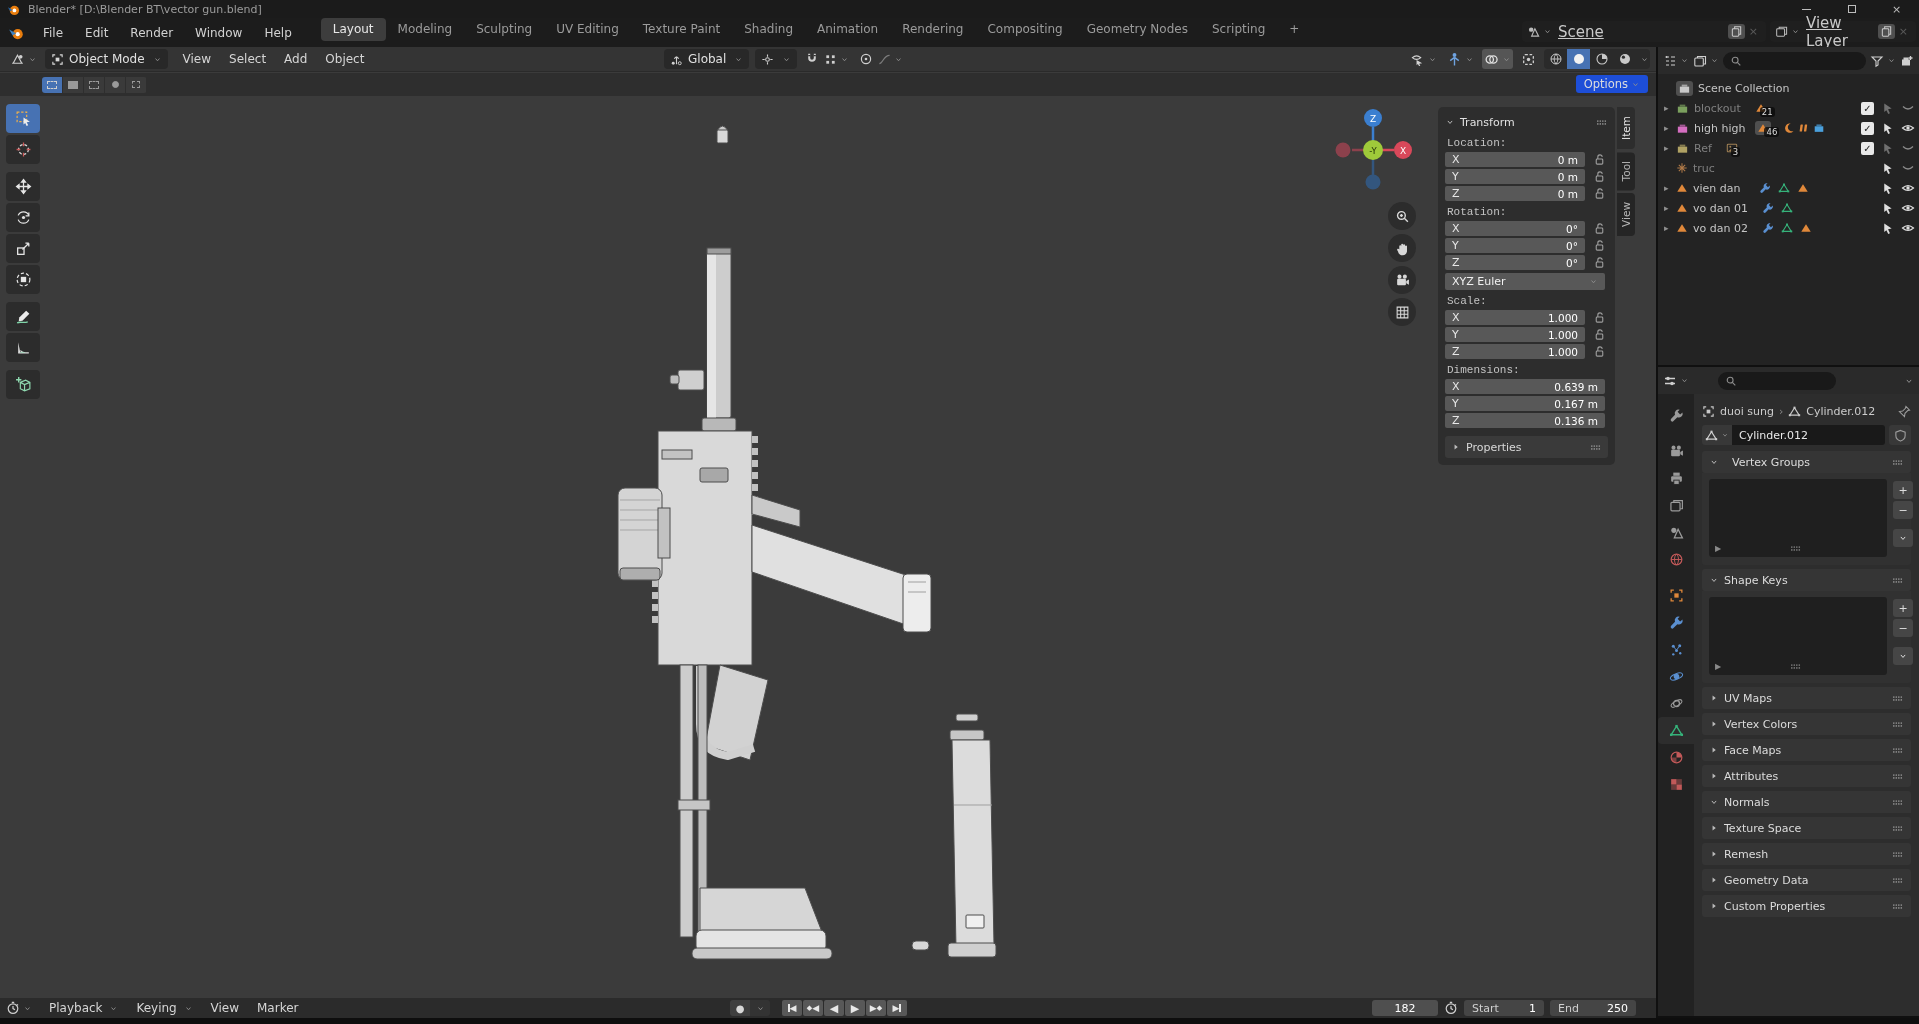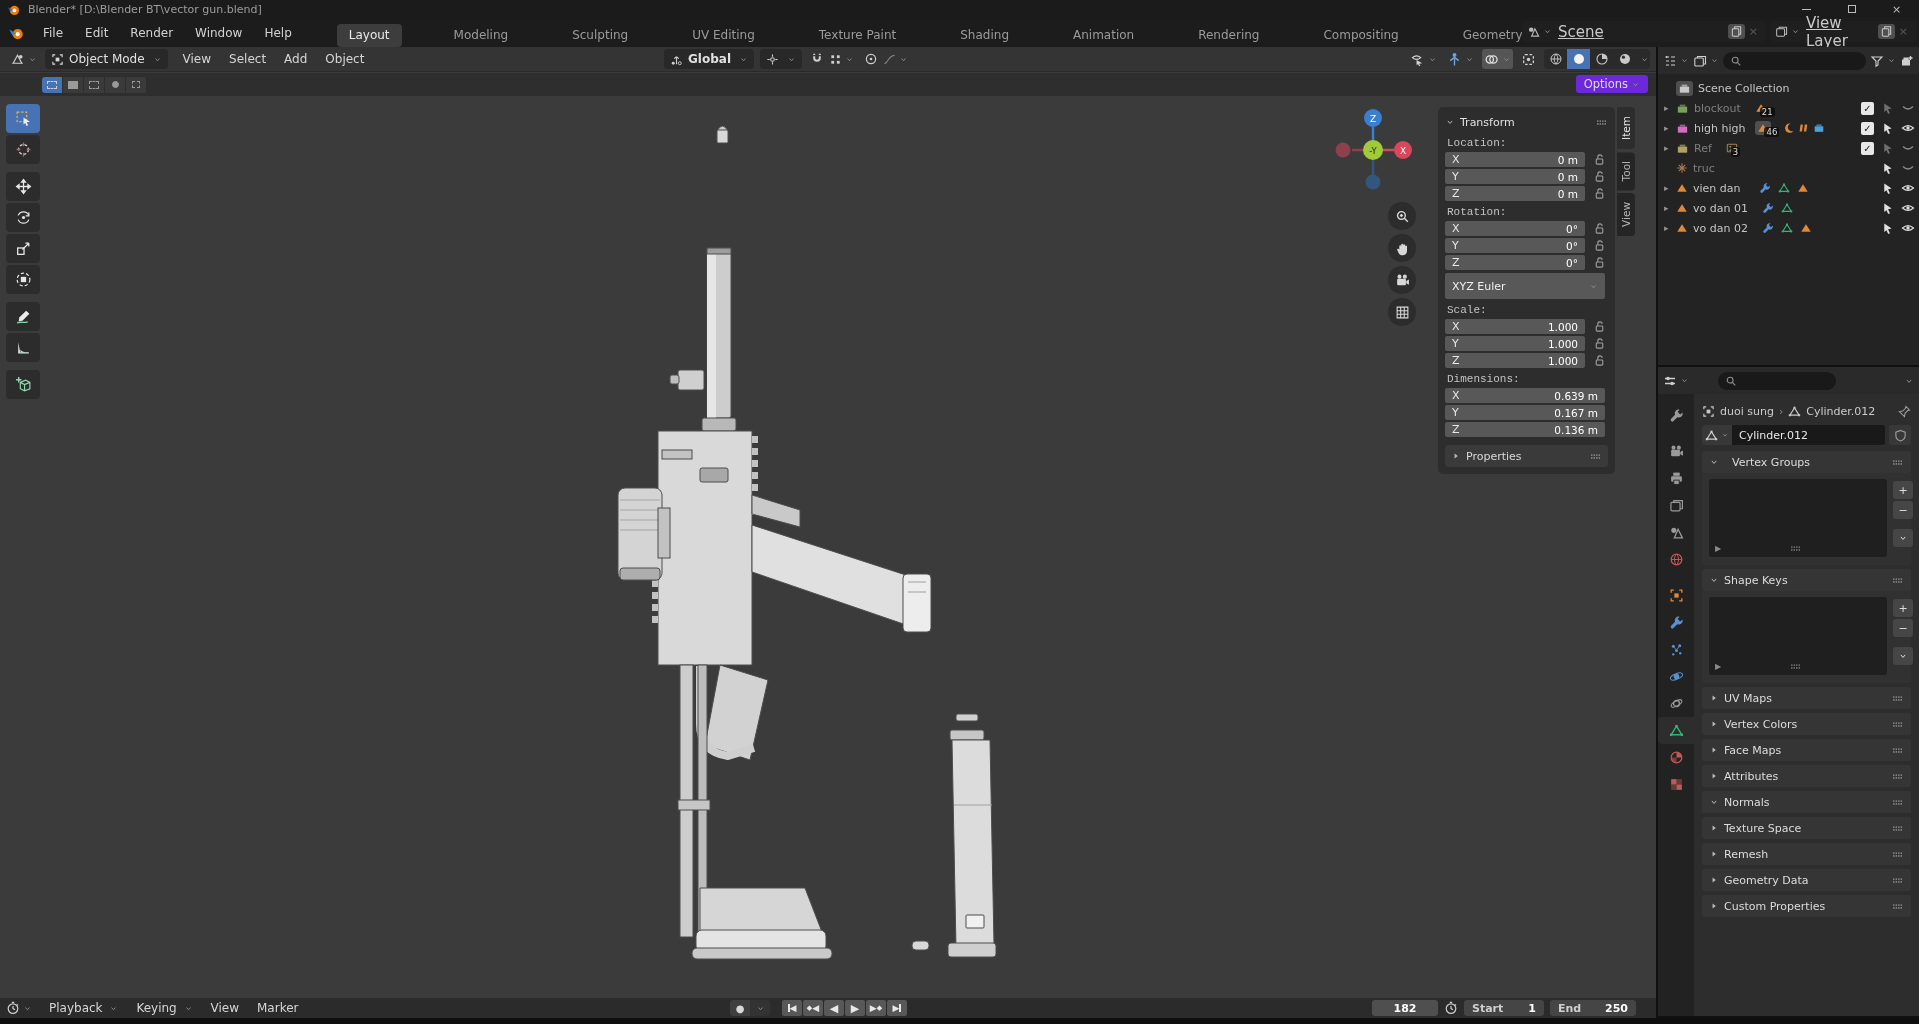--- a/index.html
+++ b/index.html
@@ -1,37 +1,37 @@
 <!DOCTYPE html>
 <html><head>
 <meta charset="utf-8">
 <style>
   * { margin:0; padding:0; box-sizing:border-box; }
   html,body { background:#000; }
   body { font-family:"DejaVu Sans","Liberation Sans",sans-serif; font-size:11px; color:#cfcfcf; }
   #app { position:relative; width:1919px; height:1024px; background:#101010; overflow:hidden; }
   .abs { position:absolute; }
-  .f { display:flex; align-items:center;font-weight:bold; }
+  .f { display:flex; align-items:center; }
   .ic { display:inline-flex; align-items:center; justify-content:center; }
   svg.i { display:block; }
   .chev { color:#8f8f8f; margin-left:3px; }
   .dim { color:#868686; }
 
   
   .titlebar { left:0; top:0; width:1919px; height:18px; background:#1b1b1b; display:flex; align-items:center; padding-left:7px; color:#9c9c9c; }
   .titlebar .ttl { margin-left:8px; font-size:11px; }
   .winbtns { position:absolute; right:0; top:0; height:18px; display:flex; }
   .winbtn { width:45px; height:18px; display:flex; align-items:center; justify-content:center; color:#bdbdbd; font-size:11px; }
   .restore-glyph { width:8px; height:8px; border:1px solid #bdbdbd; position:relative; }
   .min-glyph { width:9px; height:1px; background:#bdbdbd; }
 
   
   .topbar { left:0; top:18px; width:1919px; height:29px; background:#1c1c1c; display:flex; align-items:center; }
   .menu-item { padding:0 11px; color:#d2d2d2; font-size:12px; height:100%; display:flex; align-items:center; }
-  .wstabs { display:flex; align-items:flex-end; height:100%; margin-left:34px;gap:40px; }
+  .wstabs { display:flex; align-items:flex-start; height:100%; margin-left:18px; }
   .wstab { padding:4px 12px 5px; color:#9b9b9b; font-size:12px; border-radius:4px 4px 0 0; }
   .wstab.active { background:#3d3d3d; color:#e8e8e8; border-radius:4px; }
   .idblock { height:21px; background:#1f1f1f; border-radius:4px; display:flex; align-items:center; padding:0 4px 0 5px; color:#c9c9c9; }
   .idblock .lbl { flex:1; padding-left:6px; font-size:15px;text-decoration:underline; }
 
   
   .viewport { left:0; top:47px; width:1656px; height:951px; background:#3b3b3b; overflow:hidden; }
   .vphdr { position:absolute; left:0; top:0; width:100%; height:25px; background:#343434; border-bottom:1px solid #2a2a2a; display:flex; align-items:center; padding:0 6px; }
   .vptools { position:absolute; left:0; top:26px; width:100%; height:23px; background:#2e2e2e; display:flex; align-items:center; }
   .hbtn { height:19px; border-radius:3px; display:flex; align-items:center; padding:0 4px; color:#d6d6d6; }
@@ -41,21 +41,21 @@
   .tgl { height:20px; background:transparent; border-radius:3px; display:flex; align-items:center; padding:0 2px; }
   .tgl.on { background:#555; }
   .shadegrp { display:flex; background:#2a2a2a; border-radius:4px; overflow:hidden; }
   .shadebtn { width:23px; height:20px; display:flex; align-items:center; justify-content:center; }
   .shadebtn.active { background:#4772b3; }
   .selmode { display:flex; margin-left:42px; border-radius:3px; overflow:hidden; }
   .smbtn { width:20px; height:16px; background:#3a3a3a; display:flex; align-items:center; justify-content:center; margin-right:1px; }
   .smbtn.active { background:#4772b3; }
   .smglyph { width:10px; height:8px; border:1px dashed #cfcfcf; }
   .smglyph.solid { border-style:solid; background:#9a9a9a; border-color:#9a9a9a; }
-  .optionsbtn { position:absolute; right:8px; top:2px; height:18px; background:#6d28d9; border-radius:3px; display:flex; align-items:center; padding:0 8px; color:#dcdcdc; font-size:11.5px; }
+  .optionsbtn { position:absolute; right:8px; top:2px; height:18px; background:#1d4ed8; border-radius:3px; display:flex; align-items:center; padding:0 8px; color:#dcdcdc; font-size:11.5px; }
 
   
   .toolcol { position:absolute; left:6px; top:57px; display:flex; flex-direction:column; }
   .tbtn { width:34px; height:29px; background:#2c2c2c; border-radius:4px; margin-bottom:2px; display:flex; align-items:center; justify-content:center; }
   .tbtn.active { background:#4772b3; }
   .tbtn.gap { margin-top:6px; }
 
   
   .navcol { position:absolute; left:1330px; top:58px; width:96px; }
   .navbtn { width:28px; height:28px; border-radius:50%; background:rgba(40,40,40,.78); display:flex; align-items:center; justify-content:center; margin:4px 0 0 58px; }
@@ -63,21 +63,21 @@
   
   .npanel { position:absolute; left:1438px; top:60px; width:177px; background:rgba(45,45,45,.96); border-radius:5px; padding:5px 7px 7px; }
   .nphead { display:flex; align-items:center; height:20px; color:#e0e0e0; }
   .nplabel { color:#c3c3c3; margin:5px 0 3px 2px;font-family:Liberation Mono, monospace; }
   .trow { display:flex; align-items:center; margin-bottom:2px; }
   .tfield { width:140px; height:15px; background:#585858; border-radius:2px; display:flex; align-items:center; padding:0 7px; color:#fff; }
   .tfield .tax { color:#e8e8e8; width:14px; }
   .tfield .tval { flex:1; text-align:right; font-size:10.5px; }
   .tfield.wide { width:160px; }
   .lockw { margin-left:8px; }
-  .euler { width:160px; height:17px; background:#585858; border-radius:2px; display:flex; align-items:center; padding:13px 7px; color:#f0f0f0; margin:3px 0 1px; }
+  .euler { width:160px; height:17px; background:#585858; border-radius:2px; display:flex; align-items:center; padding:4px 7px; color:#f0f0f0; margin:3px 0 1px; }
   .propshdr { margin-top:8px; height:22px; background:#3a3a3a; border-radius:3px; display:flex; align-items:center; padding:0 6px; color:#d8d8d8; }
   .sidetabs { position:absolute; left:1617px; top:60px; width:21px; }
   .stab { writing-mode:vertical-rl; transform:rotate(180deg); background:#252525; color:#b5b5b5; font-size:10.5px; padding:9px 3px; border-radius:4px 0 0 4px; margin-bottom:3px; text-align:center; }
   .stab.active { background:#2d2d2d; color:#e3e3e3; }
 
   
   .outliner { left:1658px; top:47px; width:261px; height:318px; background:#232323; }
   .ohdr { height:27px; background:#2a2a2a; display:flex; align-items:center; padding:0 5px; gap:4px; }
   .searchbox { flex:1; height:18px; background:#191919; border-radius:9px; display:flex; align-items:center; padding:0 7px; gap:4px; }
   .orow { height:20px; display:flex; align-items:center; padding:0 4px 0 6px; }

